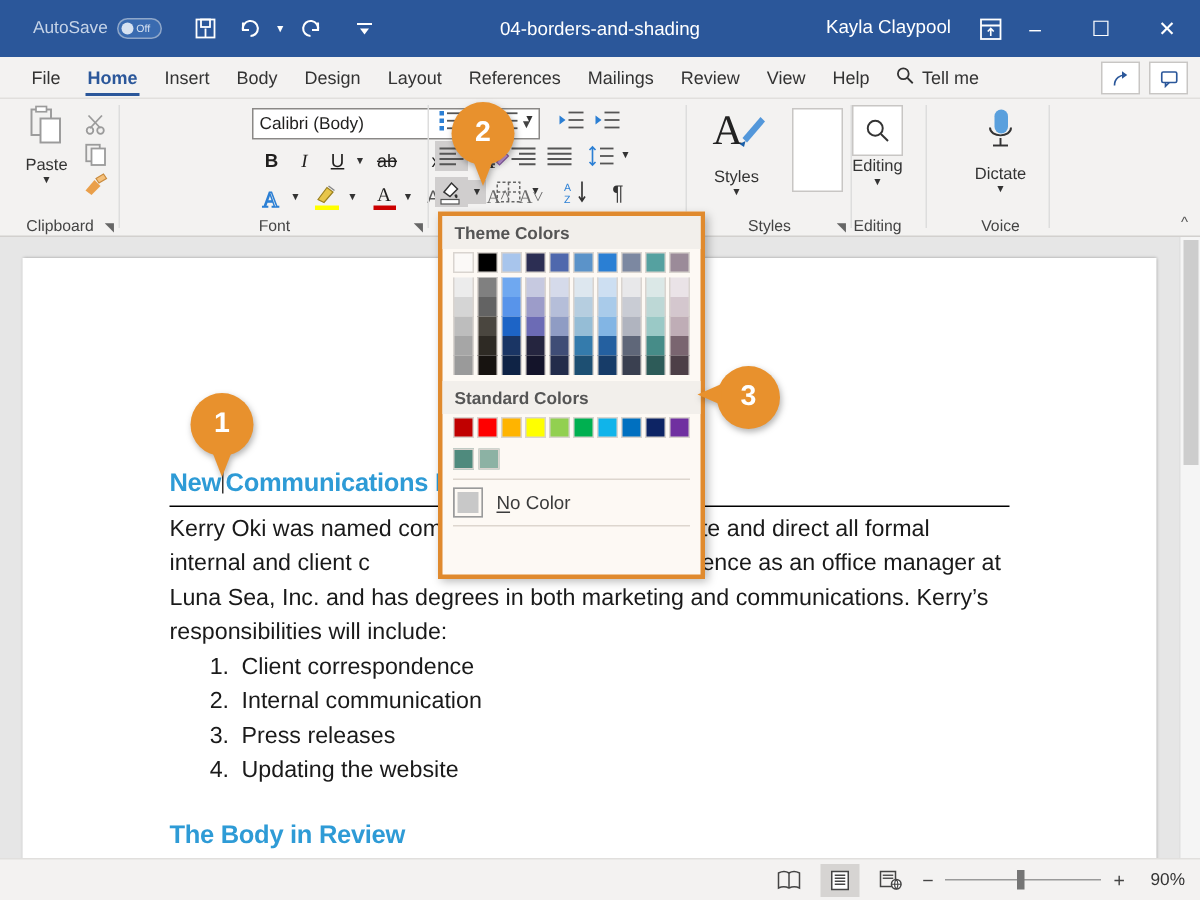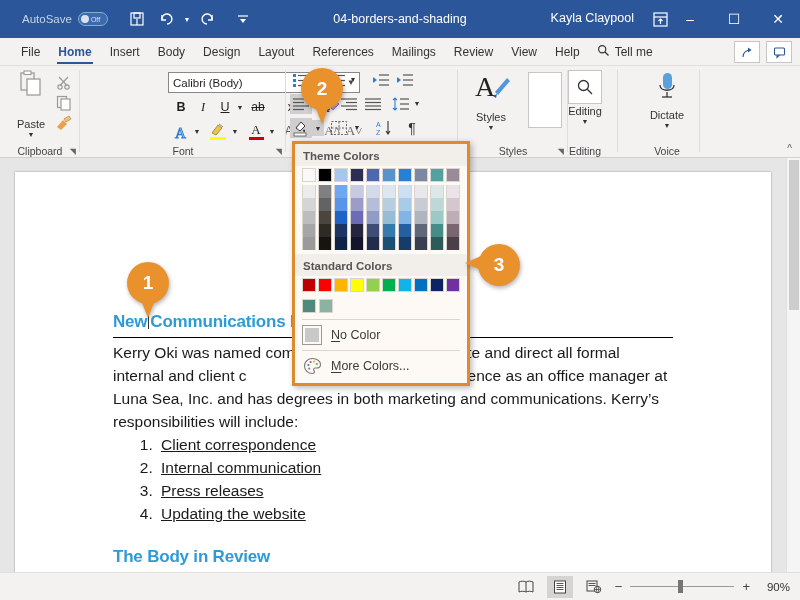--- a/index.html
+++ b/index.html
@@ -90,21 +90,21 @@
   .grp-launcher {
     position: absolute; bottom: 2px; right: 4px; font-size: 8px; color: #666666;
   }
   .grp-sep { position: absolute; top: 4px; width: 1px; height: 82px; background: #dddddd; }
 
   
   .paste-btn {
     position: absolute; left: 8px; top: 4px; width: 46px; height: 64px;
     display: flex; flex-direction: column; align-items: center; gap: 1px;
   }
-  .paste-label { font-size: 11px; color: #333; margin-top: 15px; }
+  .paste-label { font-size: 11px; color: #333; }
   .mini-ico { width: 24px; height: 22px; display: flex; align-items: center; justify-content: center; }
 
   
   .fontbox {
     position: absolute; left: 88px; top: 6px; width: 146px; height: 21px;
     border: 1px solid #8a8886; background: #fff;
     display: flex; align-items: center; padding: 0 4px; font-size: 11.5px; color: #201f1e;
   }
   .fontbox .caret { margin-left: auto; font-size: 8px; color: #444; }
   .sizebox {
@@ -163,21 +163,21 @@
     border-bottom: 1px solid #000; padding-bottom: 5px; display: block;
   }
   .cursor-bar {
     display: inline-block; width: 1px; height: 16px; background: #333;
     vertical-align: -2px; margin: 0 1px;
   }
   .body-p {
     font-size: 15.5px; color: #1a1a1a; line-height: 23px; margin-top: 3px;
   }
   ol.doc-list { margin: 0 0 0 44px; font-size: 15.5px; color: #1a1a1a; line-height: 23px; }
-  ol.doc-list li { padding-left: 4px; text-decoration: underline; }
+  ol.doc-list li { padding-left: 4px; }
   .h2b { margin-top: 22px; }
 
   
   .colorpanel {
     position: absolute; left: 292px; top: 141px; width: 178px; height: 245px;
     background: #fdf9f4; border: 3px solid #e08a2e;
     box-shadow: 2px 2px 6px rgba(0,0,0,.28);
     z-index: 40;
   }
   .cp-head {
@@ -754,33 +754,20 @@
     <div class="recent-row" id="recent-row">
         <div class="sw" style="background: rgb(79, 138, 125);"></div>
         <div class="sw" style="background: rgb(140, 178, 164);"></div>
       </div>
     <div class="cp-sep"></div>
     <div class="cp-item">
       <span class="sqr"></span>
       <span><u>N</u>o Color</span>
     </div>
     <div class="cp-sep"></div>
-    <div class="cp-item">
-      <span style="width:20px;height:20px;display:flex;align-items:center;justify-content:center">
-        <svg width="19" height="18" viewBox="0 0 19 18">
-            <path d="M9.5 1.5 C4.8 1.5 1.5 4.8 1.5 9 C1.5 13.2 4.8 16.5 9.5 16.5 C11 16.5 11.5 15.6 11.5 14.8 C11.5 13.8 10.6 13.4 10.6 12.4 C10.6 11.6 11.3 11 12.2 11 L13.5 11 C15.8 11 17.5 9.6 17.5 7.4 C17.5 4.1 13.9 1.5 9.5 1.5 Z" fill="none" stroke="#7a7a7a" stroke-width="1.1"></path>
-            <circle cx="5.4" cy="8" r="1.1" fill="#3b7ec9"></circle>
-            <circle cx="7.6" cy="5" r="1.1" fill="#d94f4f"></circle>
-            <circle cx="11" cy="4.6" r="1.1" fill="#e8b53a"></circle>
-            <circle cx="13.8" cy="7" r="1.1" fill="#5aab5a"></circle>
-            <circle cx="6.2" cy="11.6" r="1.1" fill="#9b6fc2"></circle>
-          </svg>
-      </span>
-      <span><u>M</u>ore Colors...</span>
-    </div>
   </div>
 
   <div class="callout" style="left:127px;top:262px">
     <div class="pin">1</div>
     <div class="pin-tail-down"></div>
   </div>
   <div class="callout" style="left:301px;top:68px">
     <div class="pin">2</div>
     <div class="pin-tail-down"></div>
   </div>

